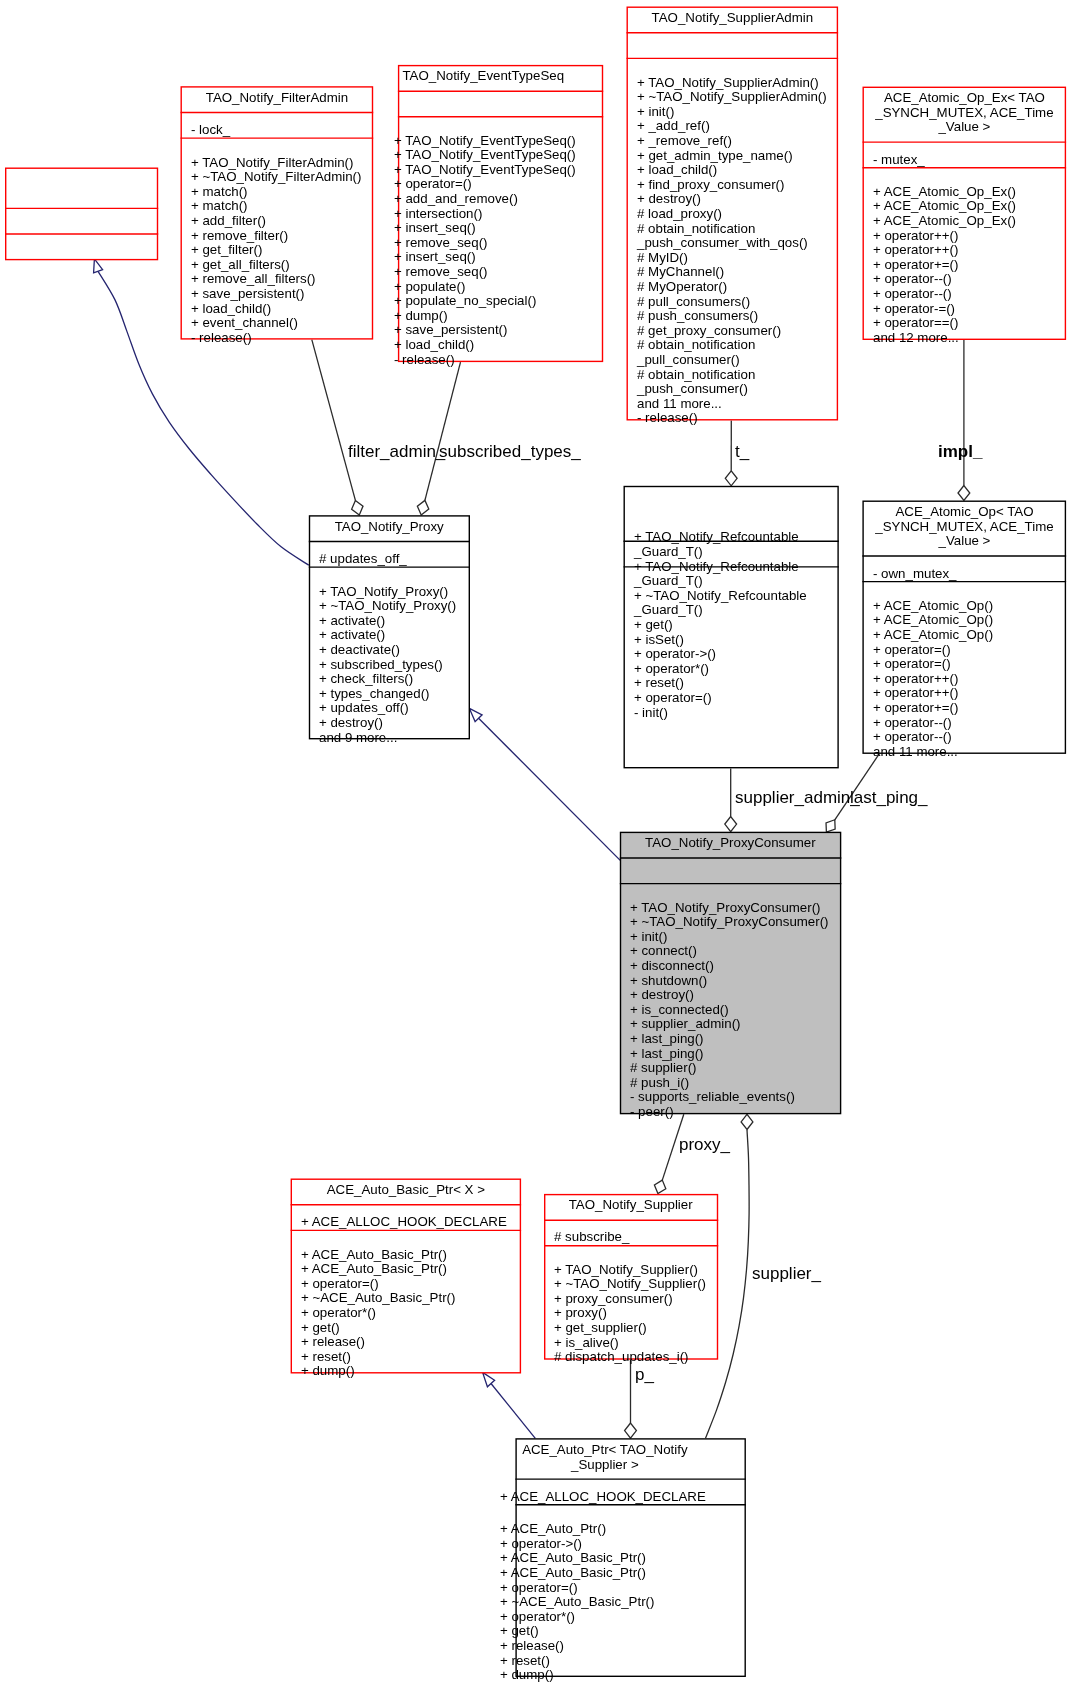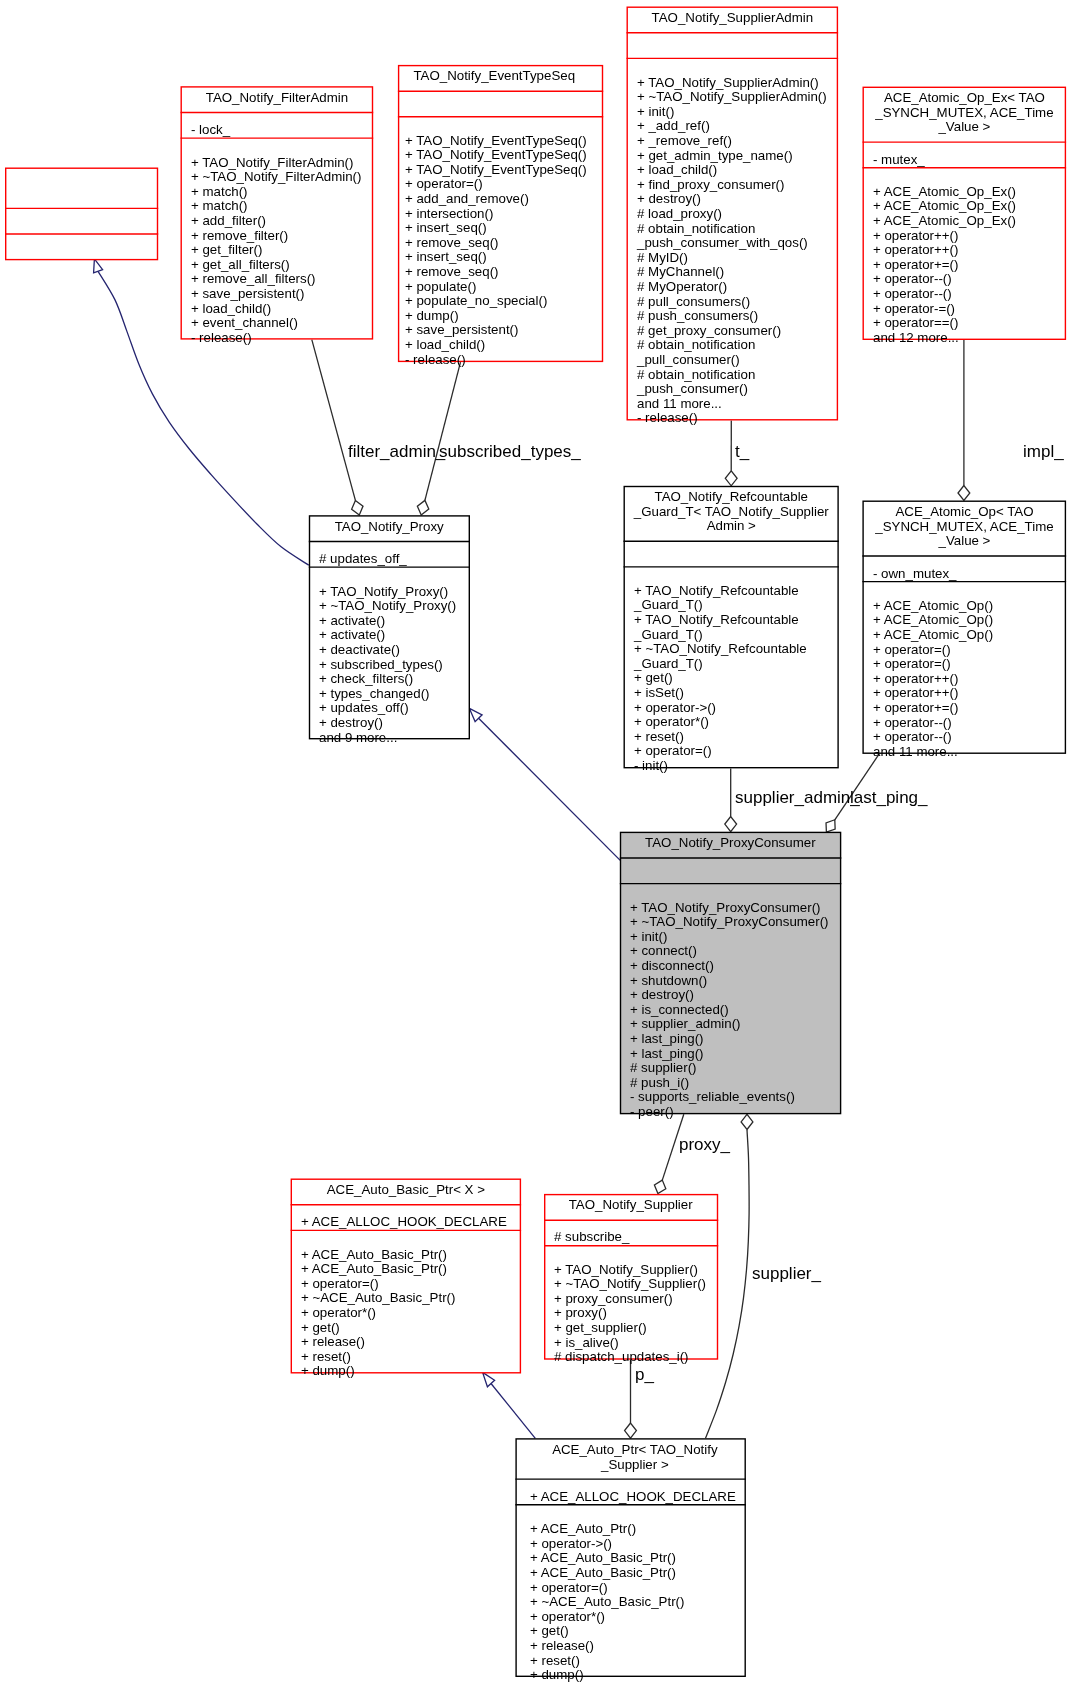--- a/index.html
+++ b/index.html
@@ -101,21 +101,21 @@
     <div class="row">+ remove_filter()</div>
     <div class="row">+ get_filter()</div>
     <div class="row">+ get_all_filters()</div>
     <div class="row">+ remove_all_filters()</div>
     <div class="row">+ save_persistent()</div>
     <div class="row">+ load_child()</div>
     <div class="row">+ event_channel()</div>
     <div class="row">- release()</div>
   </div>
 </div>
-<div class="node" style="left:390px;top:66.3px;width:202.5px;height:294.4px;padding-left:6px;">
+<div class="node" style="left:379px;top:66.3px;width:202.5px;height:294.4px;padding-left:6px;">
   <div class="sect title">
     <div class="row">TAO_Notify_EventTypeSeq</div>
   </div>
   <div class="sect sep attrs" style="height:24.2px;padding:0;">
   </div>
   <div class="sect sep meths">
     <div class="row">+ TAO_Notify_EventTypeSeq()</div>
     <div class="row">+ TAO_Notify_EventTypeSeq()</div>
     <div class="row">+ TAO_Notify_EventTypeSeq()</div>
     <div class="row">+ operator=()</div>
@@ -204,25 +204,20 @@
     <div class="row">+ deactivate()</div>
     <div class="row">+ subscribed_types()</div>
     <div class="row">+ check_filters()</div>
     <div class="row">+ types_changed()</div>
     <div class="row">+ updates_off()</div>
     <div class="row">+ destroy()</div>
     <div class="row">and 9 more...</div>
   </div>
 </div>
 <div class="node" style="left:624.9px;top:487.2px;width:212.5px;height:279.8px;">
-  <div class="sect title">
-    <div class="row">TAO_Notify_Refcountable</div>
-    <div class="row">_Guard_T&lt; TAO_Notify_Supplier</div>
-    <div class="row">Admin &gt;</div>
-  </div>
   <div class="sect sep attrs" style="height:24.2px;padding:0;">
   </div>
   <div class="sect sep meths">
     <div class="row">+ TAO_Notify_Refcountable</div>
     <div class="row">_Guard_T()</div>
     <div class="row">+ TAO_Notify_Refcountable</div>
     <div class="row">_Guard_T()</div>
     <div class="row">+ ~TAO_Notify_Refcountable</div>
     <div class="row">_Guard_T()</div>
     <div class="row">+ get()</div>
@@ -310,21 +305,21 @@
   <div class="sect sep meths">
     <div class="row">+ TAO_Notify_Supplier()</div>
     <div class="row">+ ~TAO_Notify_Supplier()</div>
     <div class="row">+ proxy_consumer()</div>
     <div class="row">+ proxy()</div>
     <div class="row">+ get_supplier()</div>
     <div class="row">+ is_alive()</div>
     <div class="row"># dispatch_updates_i()</div>
   </div>
 </div>
-<div class="node" style="left:521px;top:1439.6px;width:227.7px;height:232px;">
+<div class="node" style="left:491px;top:1439.6px;width:227.7px;height:232px;">
   <div class="sect title">
     <div class="row">ACE_Auto_Ptr&lt; TAO_Notify</div>
     <div class="row">_Supplier &gt;</div>
   </div>
   <div class="sect sep attrs">
     <div class="row">+ ACE_ALLOC_HOOK_DECLARE</div>
   </div>
   <div class="sect sep meths">
     <div class="row">+ ACE_Auto_Ptr()</div>
     <div class="row">+ operator-&gt;()</div>
@@ -335,19 +330,19 @@
     <div class="row">+ operator*()</div>
     <div class="row">+ get()</div>
     <div class="row">+ release()</div>
     <div class="row">+ reset()</div>
     <div class="row">+ dump()</div>
   </div>
 </div>
 <div class="elabel" style="left:347.8px;top:444.7px;">filter_admin_</div>
 <div class="elabel" style="left:438.8px;top:444.7px;">subscribed_types_</div>
 <div class="elabel" style="left:734.6px;top:444.9px;">t_</div>
-<div class="elabel" style="left:1023px;top:444.7px;">impl_</div>
+<div class="elabel" style="left:938px;top:444.7px;font-weight:bold;">impl_</div>
 <div class="elabel" style="left:734.9px;top:791.1px;">supplier_admin_</div>
 <div class="elabel" style="left:849.7px;top:791.1px;">last_ping_</div>
 <div class="elabel" style="left:678.7px;top:1137.5px;">proxy_</div>
 <div class="elabel" style="left:752.0px;top:1266.8px;">supplier_</div>
 <div class="elabel" style="left:634.6px;top:1368px;">p_</div>
 </div>
 
 </body></html>

